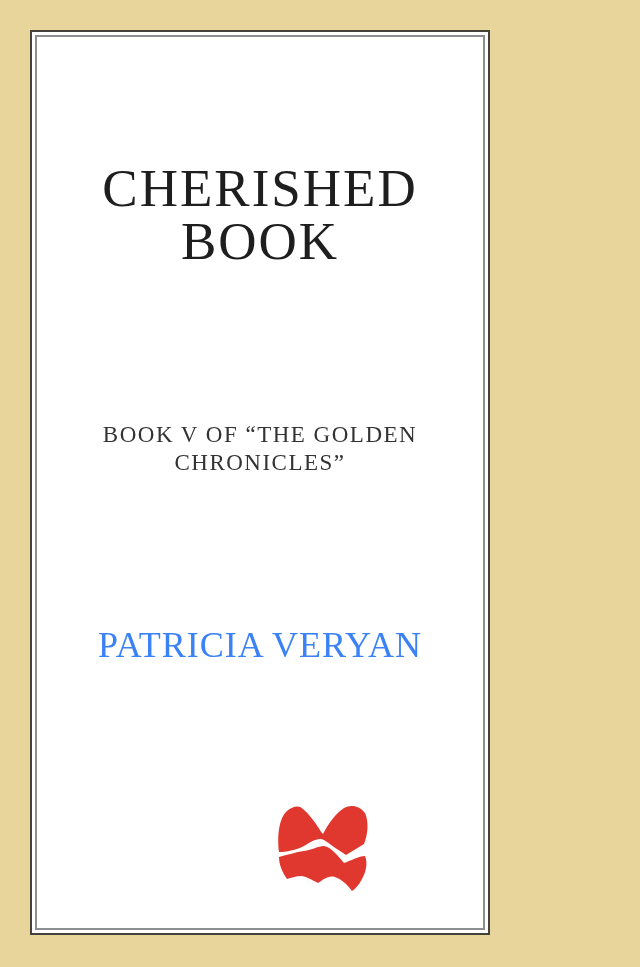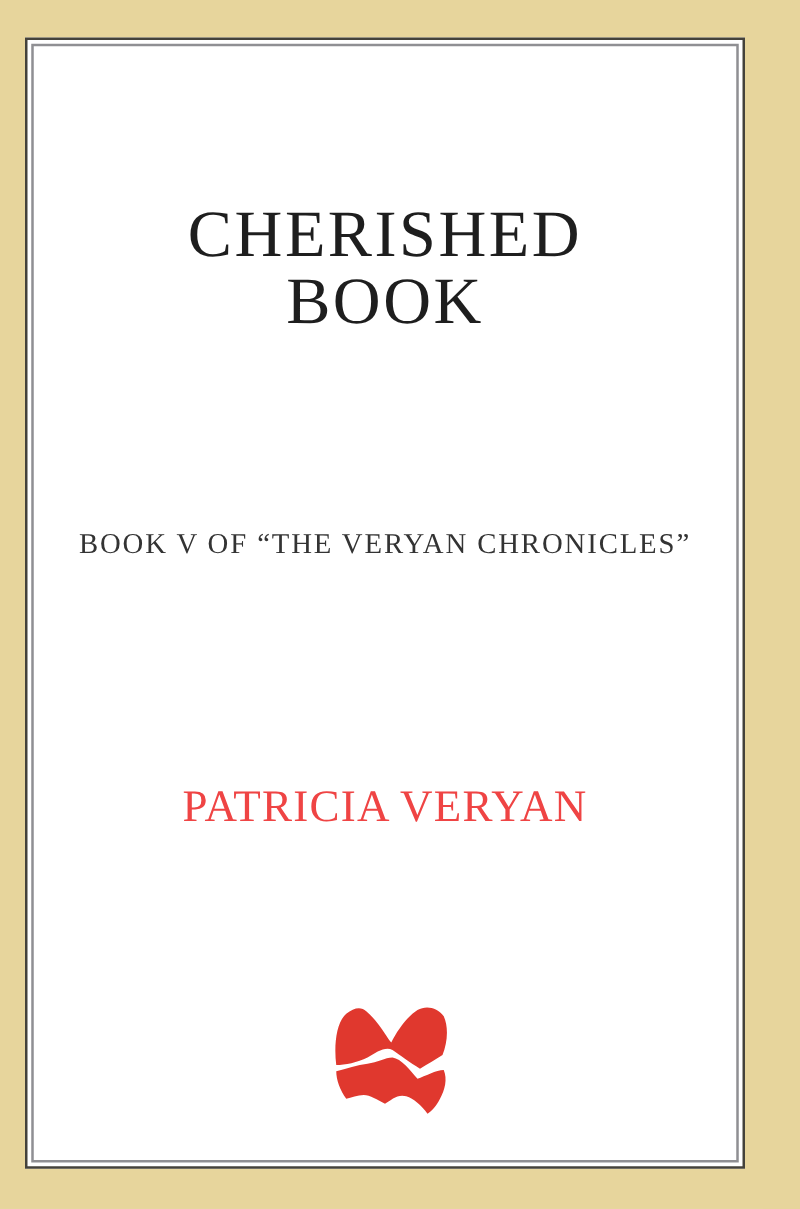--- a/index.html
+++ b/index.html
@@ -10,23 +10,23 @@
   }
   .screen {
     position: relative;
     width: 640px;
     height: 967px;
     background: #e7d59c;
     overflow: hidden;
   }
   .paper {
     position: absolute;
-    left: 20px;
+    left: 30px;
     top: 30px;
-    width: 576px;
+    width: 460px;
     height: 905px;
     box-sizing: border-box;
     background: #ffffff;
     border: 2px solid #44423b;
     padding: 3px;
   }
   .paper-inner {
     position: relative;
     width: 100%;
     height: 100%;
@@ -58,21 +58,21 @@
   }
   .author-name {
     position: absolute;
     left: 0;
     top: 587px;
     width: 100%;
     text-align: center;
     font-size: 36px;
     line-height: 43px;
     letter-spacing: 1px;
-    color: #ef4444;
+    color: #3b82f6;
   }
   .publisher-logo {
     position: absolute;
     left: 237px;
     top: 763px;
     width: 100px;
     height: 94px;
   }
 </style>
 </head>
@@ -80,21 +80,21 @@
 
 <div class="screen">
   <div class="paper">
     <div class="paper-inner">
 
       <div class="book-title">
         <div>CHERISHED</div>
         <div>BOOK</div>
       </div>
 
-      <div class="series-line">BOOK V OF “THE VERYAN CHRONICLES”</div>
+      <div class="series-line">BOOK V OF “THE GOLDEN CHRONICLES”</div>
 
       <div class="author-name">PATRICIA VERYAN</div>
 
       <svg class="publisher-logo" viewBox="0 0 100 94" xmlns="http://www.w3.org/2000/svg" preserveAspectRatio="none" aria-hidden="true">
         <path d="M5,52
                  C3,36 5,18 13,11
                  C19,6 25,5 29,9
                  C35,14 40,21 44,27
                  C46,30 47,32 49,34
                  C54,24 62,13 70,8

